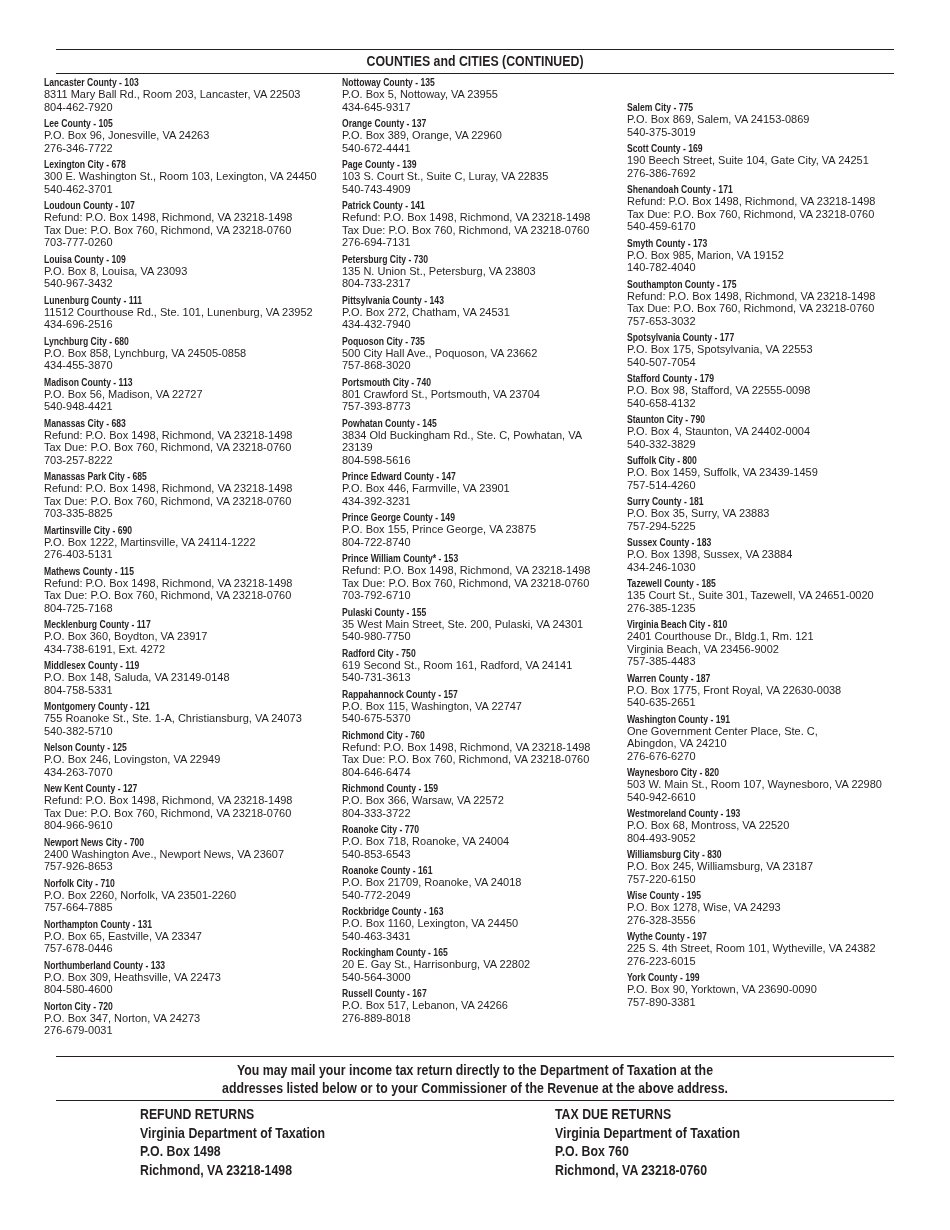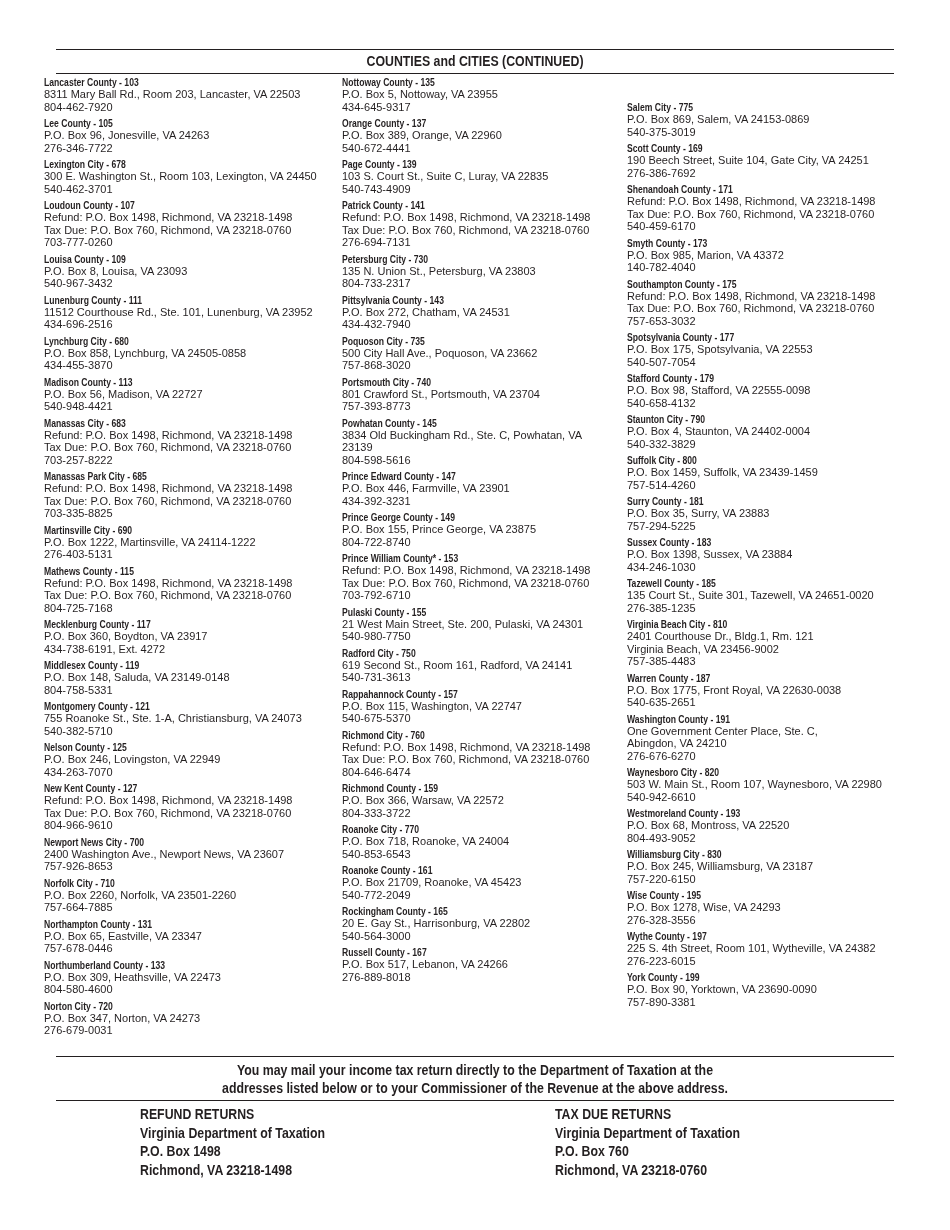--- a/index.html
+++ b/index.html
@@ -214,21 +214,21 @@
       <span class="line">804-722-8740</span>
     </div>
     <div class="entry">
       <span class="name">Prince William County* - 153</span>
       <span class="line">Refund: P.O. Box 1498, Richmond, VA 23218-1498</span>
       <span class="line">Tax Due: P.O. Box 760, Richmond, VA 23218-0760</span>
       <span class="line">703-792-6710</span>
     </div>
     <div class="entry">
       <span class="name">Pulaski County - 155</span>
-      <span class="line">21 West Main Street, Ste. 200, Pulaski, VA 24301</span>
+      <span class="line">35 West Main Street, Ste. 200, Pulaski, VA 24301</span>
       <span class="line">540-980-7750</span>
     </div>
     <div class="entry">
       <span class="name">Radford City - 750</span>
       <span class="line">619 Second St., Room 161, Radford, VA 24141</span>
       <span class="line">540-731-3613</span>
     </div>
     <div class="entry">
       <span class="name">Rappahannock County - 157</span>
       <span class="line">P.O. Box 115, Washington, VA 22747</span>
@@ -245,22 +245,27 @@
       <span class="line">P.O. Box 366, Warsaw, VA 22572</span>
       <span class="line">804-333-3722</span>
     </div>
     <div class="entry">
       <span class="name">Roanoke City - 770</span>
       <span class="line">P.O. Box 718, Roanoke, VA 24004</span>
       <span class="line">540-853-6543</span>
     </div>
     <div class="entry">
       <span class="name">Roanoke County - 161</span>
-      <span class="line">P.O. Box 21709, Roanoke, VA 45423</span>
+      <span class="line">P.O. Box 21709, Roanoke, VA 24018</span>
       <span class="line">540-772-2049</span>
+    </div>
+    <div class="entry">
+      <span class="name">Rockbridge County - 163</span>
+      <span class="line">P.O. Box 1160, Lexington, VA 24450</span>
+      <span class="line">540-463-3431</span>
     </div>
     <div class="entry">
       <span class="name">Rockingham County - 165</span>
       <span class="line">20 E. Gay St., Harrisonburg, VA 22802</span>
       <span class="line">540-564-3000</span>
     </div>
     <div class="entry">
       <span class="name">Russell County - 167</span>
       <span class="line">P.O. Box 517, Lebanon, VA 24266</span>
       <span class="line">276-889-8018</span>
@@ -278,21 +283,21 @@
       <span class="line">276-386-7692</span>
     </div>
     <div class="entry">
       <span class="name">Shenandoah County - 171</span>
       <span class="line">Refund: P.O. Box 1498, Richmond, VA 23218-1498</span>
       <span class="line">Tax Due: P.O. Box 760, Richmond, VA 23218-0760</span>
       <span class="line">540-459-6170</span>
     </div>
     <div class="entry">
       <span class="name">Smyth County - 173</span>
-      <span class="line">P.O. Box 985, Marion, VA 43372</span>
+      <span class="line">P.O. Box 985, Marion, VA 19152</span>
       <span class="line">140-782-4040</span>
     </div>
     <div class="entry">
       <span class="name">Southampton County - 175</span>
       <span class="line">Refund: P.O. Box 1498, Richmond, VA 23218-1498</span>
       <span class="line">Tax Due: P.O. Box 760, Richmond, VA 23218-0760</span>
       <span class="line">757-653-3032</span>
     </div>
     <div class="entry">
       <span class="name">Spotsylvania County - 177</span>

